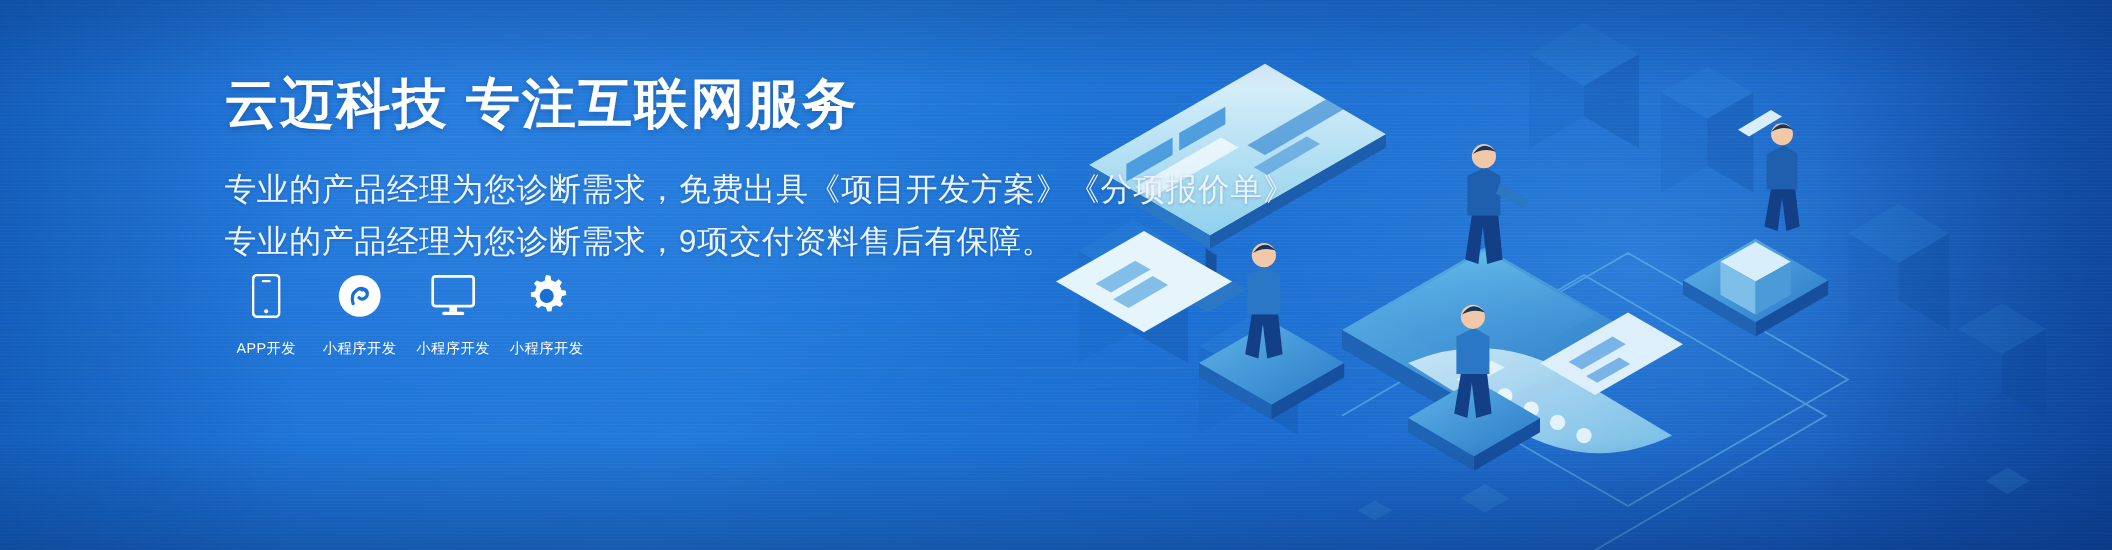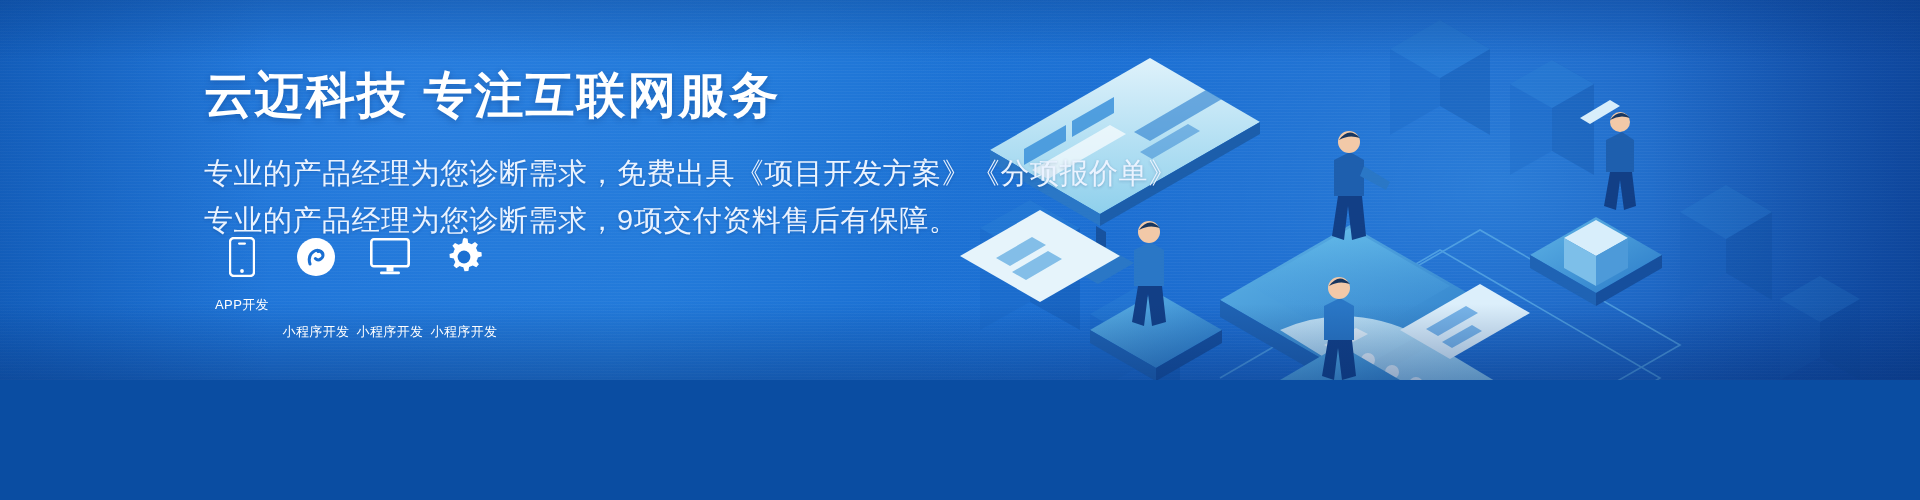--- a/index.html
+++ b/index.html
@@ -7,21 +7,21 @@
     padding: 0;
     background: #0a4da2;
   }
   body {
     font-family: "Liberation Sans", "DejaVu Sans", sans-serif;
   }
 
   .banner {
     position: relative;
     width: 1920px;
-    height: 380px;
+    height: 500px;
     overflow: hidden;
     background:
       radial-gradient(ellipse 900px 620px at 78% 48%, rgba(60,150,235,0.55) 0%, rgba(40,120,220,0.18) 45%, rgba(0,0,0,0) 72%),
       radial-gradient(ellipse 1100px 700px at 22% 30%, rgba(58,140,232,0.45) 0%, rgba(30,105,205,0.10) 50%, rgba(0,0,0,0) 75%),
       linear-gradient(118deg, #1168cf 0%, #1a72d6 22%, #1e78d8 38%, #1a6fd2 55%, #1560c4 72%, #0f4fae 88%, #0c47a2 100%);
   }
 
   
   .texture {
     position: absolute;
@@ -69,31 +69,31 @@
     letter-spacing: 0.5px;
     margin: 0;
     white-space: nowrap;
     text-shadow: 0 1px 3px rgba(4,40,100,0.25);
   }
 
   
   .services {
     position: absolute;
     left: 205px;
-    top: 234px;
+    top: 246px;
     display: flex;
     align-items: flex-start;
   }
   .service {
     width: 74px;
     display: flex;
     flex-direction: column;
     align-items: center;
   }
-  .service + .service { margin-left: 0px; gap: 27px; }
+  .service + .service { margin-left: 11px; }
   .svc-icon {
     height: 46px;
     display: flex;
     align-items: center;
     justify-content: center;
   }
   .svc-icon svg { display: block; }
   .svc-label {
     margin-top: 16px;
     color: #ffffff;

